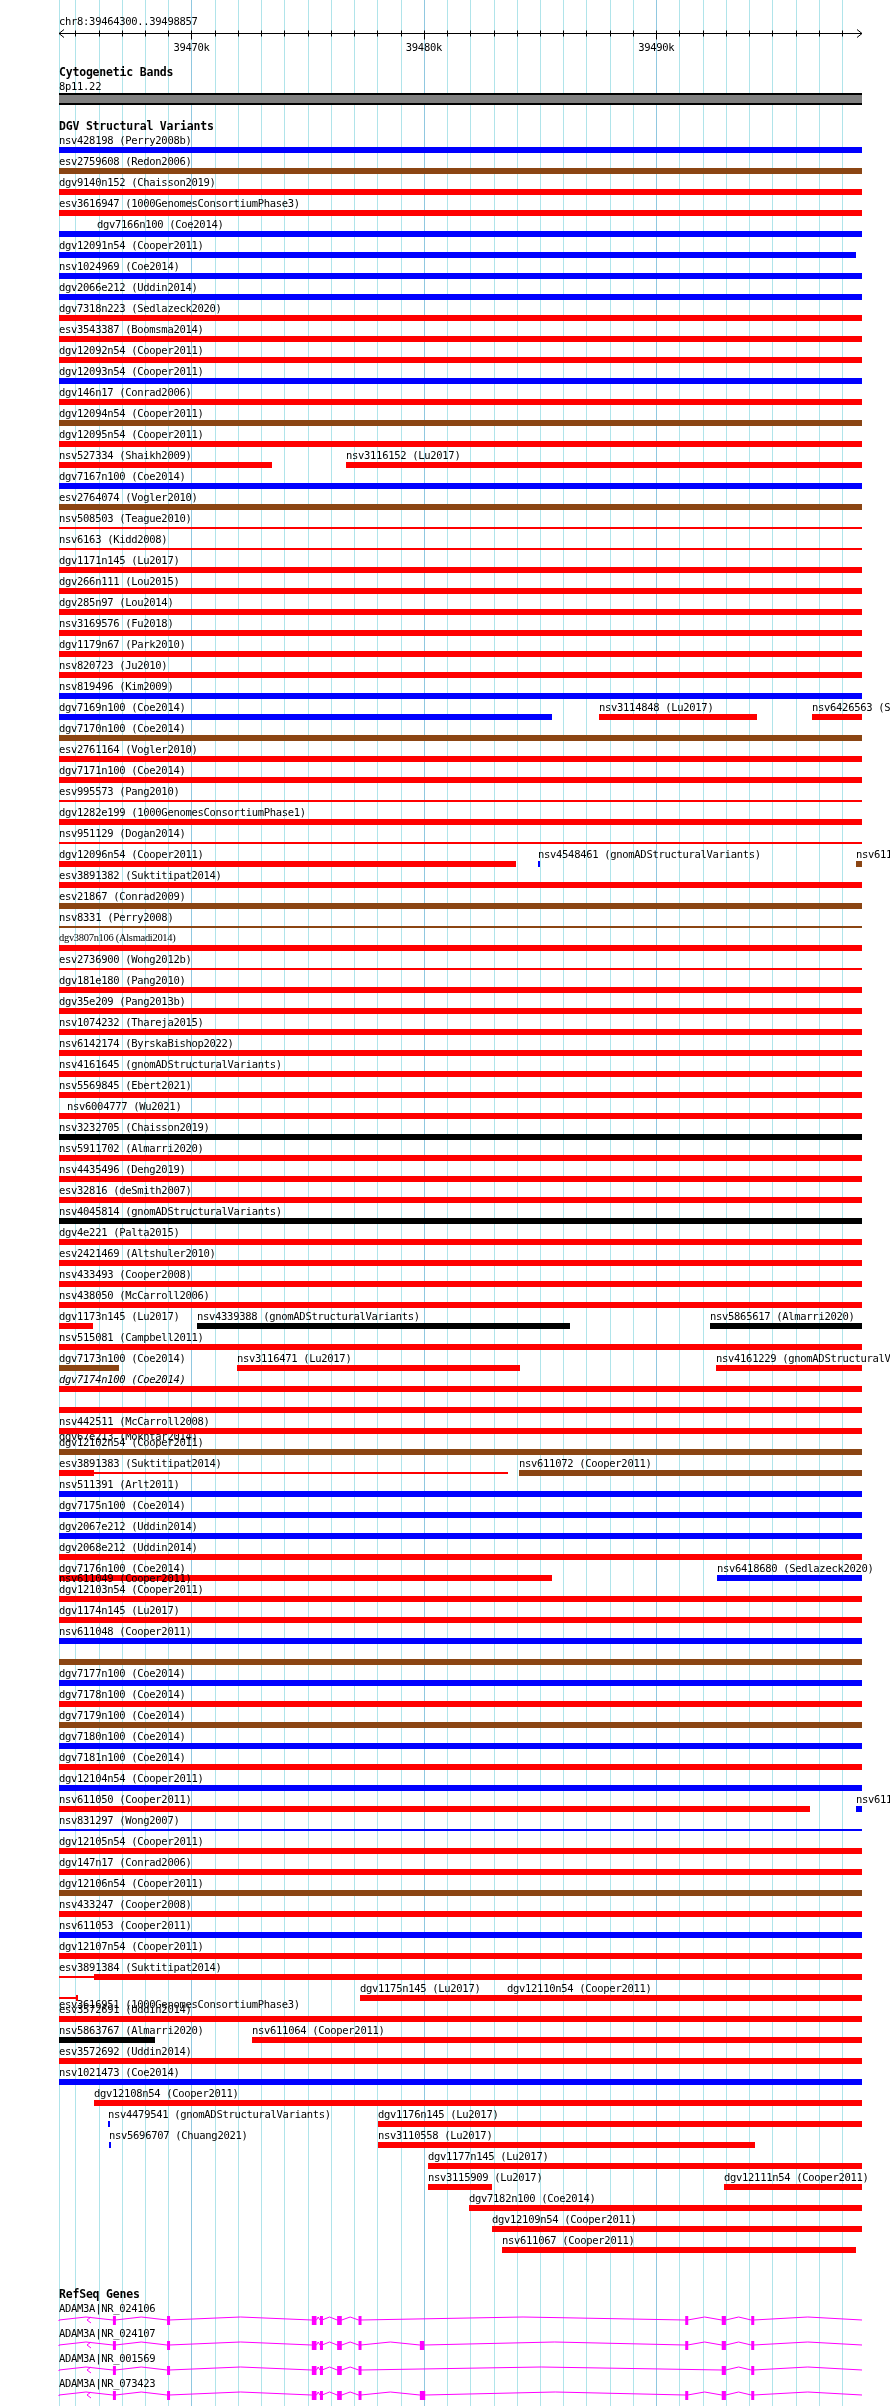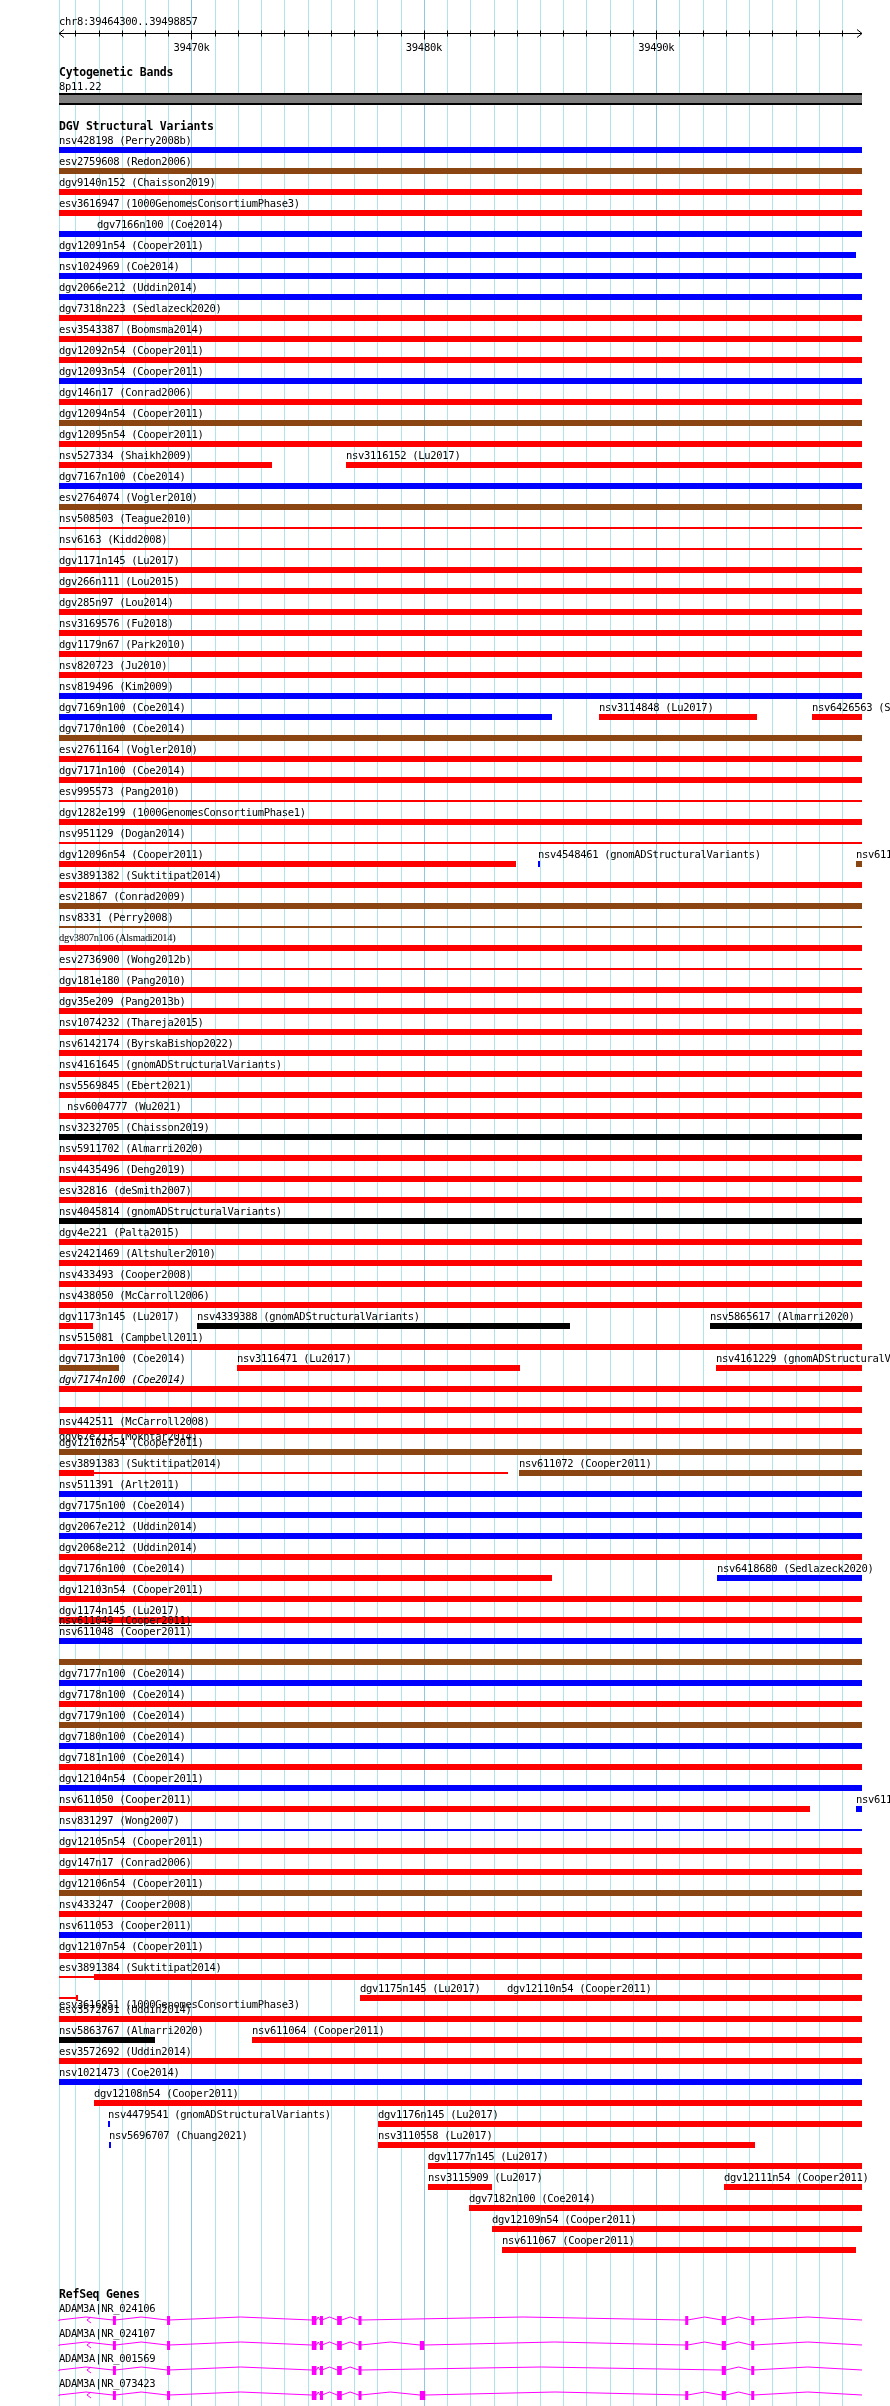--- a/index.html
+++ b/index.html
@@ -264,21 +264,21 @@
     <div class="txt" style="left: 59px; top: 1562px;">dgv7176n100 (Coe2014)</div>
     <div class="bar" style="left: 59px; width: 493px; top: 1575px; background: rgb(255, 0, 0);"></div>
     <div class="txt" style="left: 717px; top: 1562px;">nsv6418680 (Sedlazeck2020)</div>
     <div class="bar" style="left: 717px; width: 145px; top: 1575px; background: rgb(0, 0, 255);"></div>
     <div class="txt" style="left: 59px; top: 1583px;">dgv12103n54 (Cooper2011)</div>
     <div class="bar" style="left: 59px; width: 803px; top: 1596px; background: rgb(255, 0, 0);"></div>
     <div class="txt" style="left: 59px; top: 1604px;">dgv1174n145 (Lu2017)</div>
     <div class="bar" style="left: 59px; width: 803px; top: 1617px; background: rgb(255, 0, 0);"></div>
     <div class="txt" style="left: 59px; top: 1625px;">nsv611048 (Cooper2011)</div>
     <div class="bar" style="left: 59px; width: 803px; top: 1638px; background: rgb(0, 0, 255);"></div>
-    <div class="txt" style="left: 59px; top: 1614px; text-decoration: underline;">nsv611049 (Cooper2011)</div>
+    <div class="txt" style="left: 59px; top: 1572px;">nsv611049 (Cooper2011)</div>
     <div class="bar" style="left: 59px; width: 803px; top: 1659px; background: rgb(139, 69, 19);"></div>
     <div class="txt" style="left: 59px; top: 1667px;">dgv7177n100 (Coe2014)</div>
     <div class="bar" style="left: 59px; width: 803px; top: 1680px; background: rgb(0, 0, 255);"></div>
     <div class="txt" style="left: 59px; top: 1688px;">dgv7178n100 (Coe2014)</div>
     <div class="bar" style="left: 59px; width: 803px; top: 1701px; background: rgb(255, 0, 0);"></div>
     <div class="txt" style="left: 59px; top: 1709px;">dgv7179n100 (Coe2014)</div>
     <div class="bar" style="left: 59px; width: 803px; top: 1722px; background: rgb(139, 69, 19);"></div>
     <div class="txt" style="left: 59px; top: 1730px;">dgv7180n100 (Coe2014)</div>
     <div class="bar" style="left: 59px; width: 803px; top: 1743px; background: rgb(0, 0, 255);"></div>
     <div class="txt" style="left: 59px; top: 1751px;">dgv7181n100 (Coe2014)</div>

